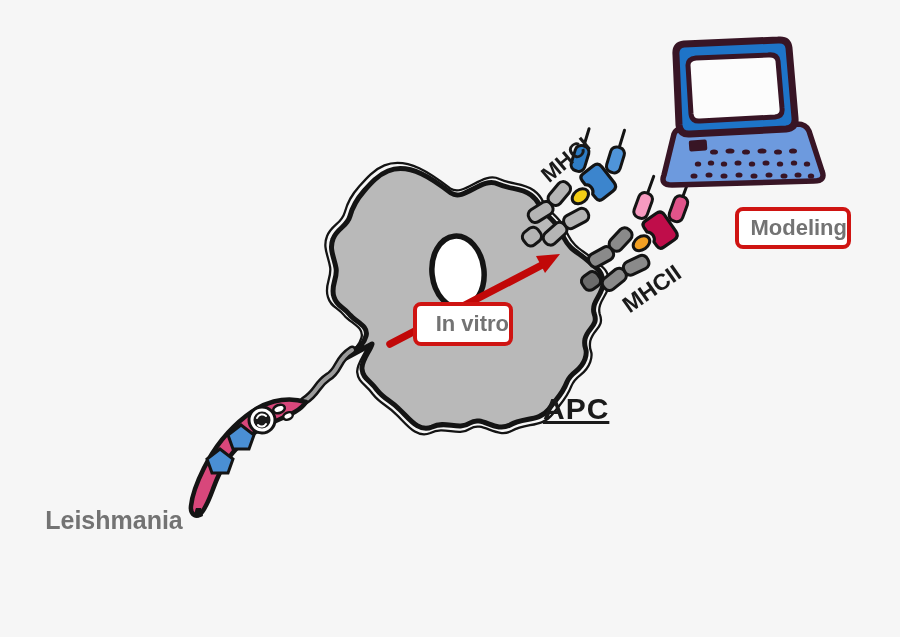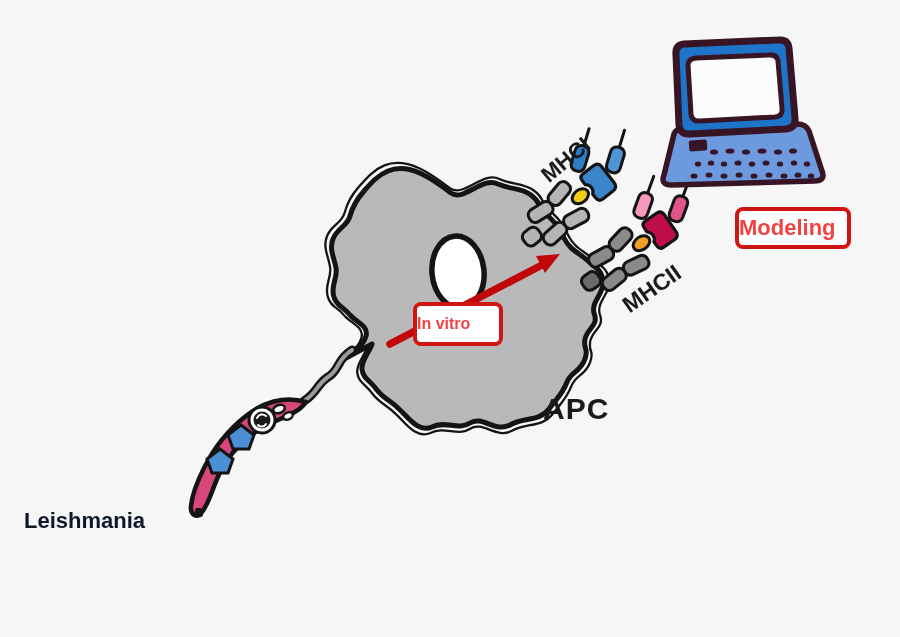--- a/index.html
+++ b/index.html
@@ -25,37 +25,39 @@
   }
   .mhcii-label{
     left:652px;top:289px;
     font-size:23px;
     transform:translate(-50%,-50%) rotate(-35deg);
   }
   .apc-label{
     left:543px;top:392px;
     font-size:30px;
     letter-spacing:1px;
+    text-decoration:underline;
   }
   .box{
     position:absolute;
     background:#ffffff;
     border:4px solid #cf1412;
     border-radius:8px;
-    display:flex;align-items:center;justify-content:flex-start;
-    font-weight:700;color:#ef4444;
+    display:flex;align-items:center;justify-content:flex-end;
+    font-weight:700;color:#737373;
     box-sizing:border-box;
   }
-  .in-vitro-box{left:413px;top:302px;width:90px;height:44px;font-size:16px;}
+  .in-vitro-box{left:413px;top:302px;width:100px;height:44px;font-size:22px;}
   .modeling-box{left:735px;top:207px;width:116px;height:42px;font-size:22px;}
   .leish-label{
     position:absolute;
     left:24px;top:505px;width:180px;
-    font-weight:700;font-size:22px;line-height:31px;
-    color:#0f172a;
+    text-align:center;
+    font-weight:700;font-size:25px;line-height:31px;
+    color:#737373;
   }
 </style>
 </head>
 <body>
 
 <div class="canvas">
 
   <svg width="900" height="637" viewBox="0 0 900 637">
 
     <g>

